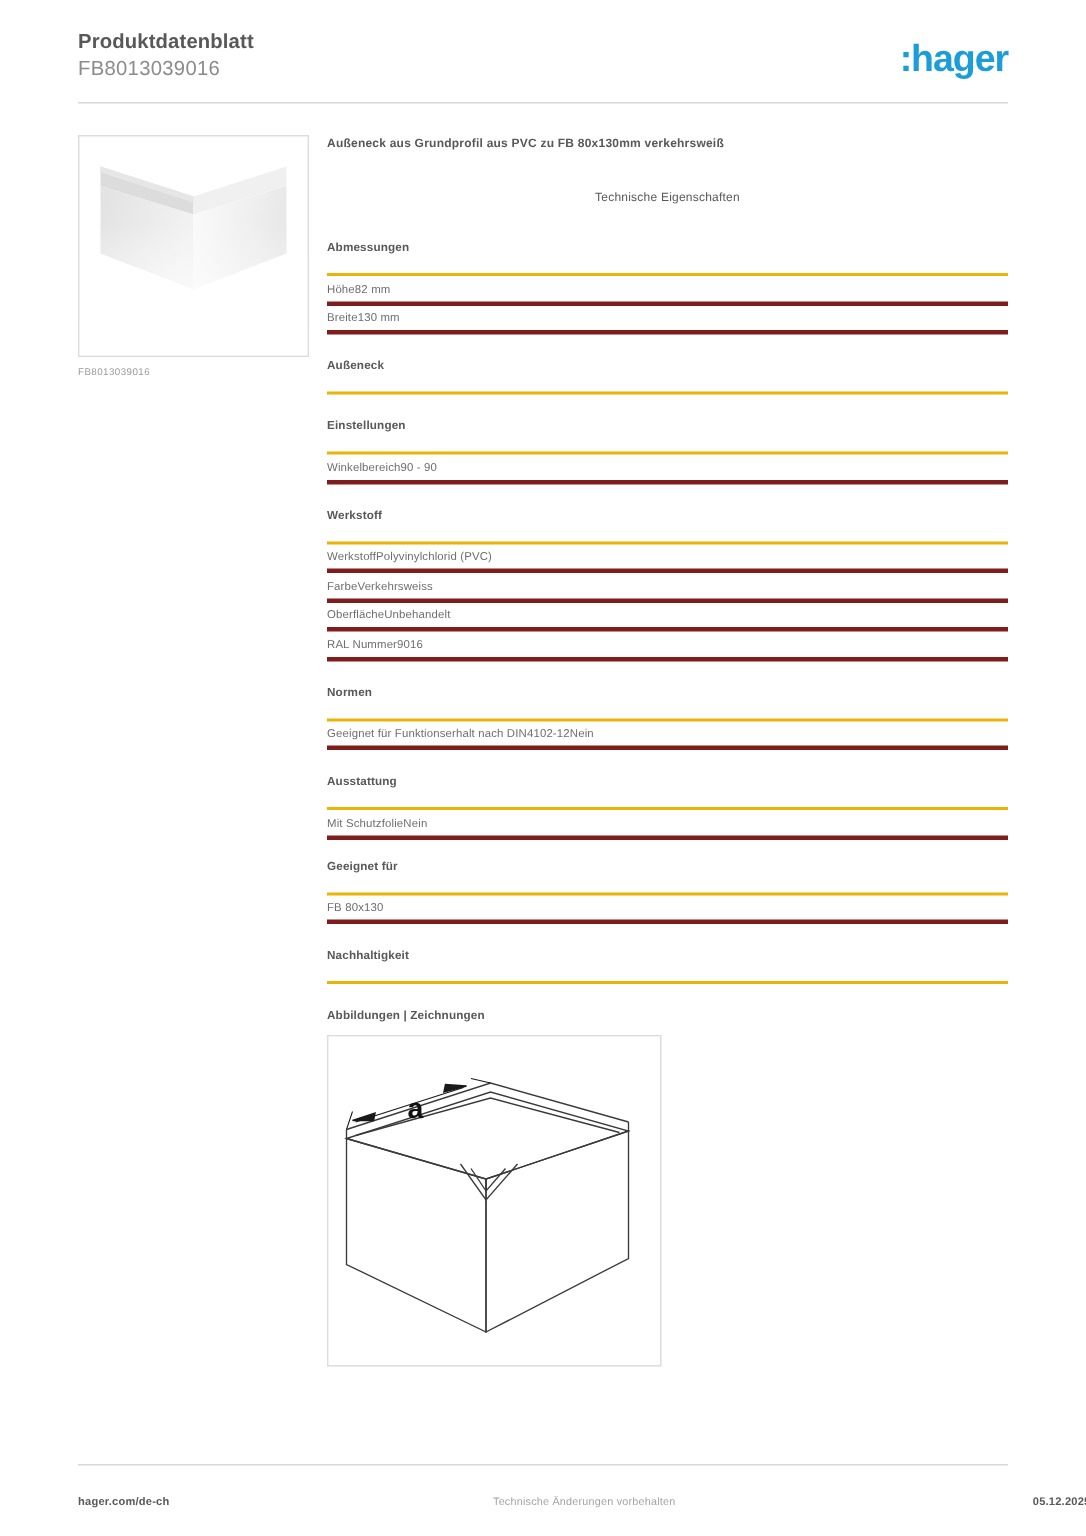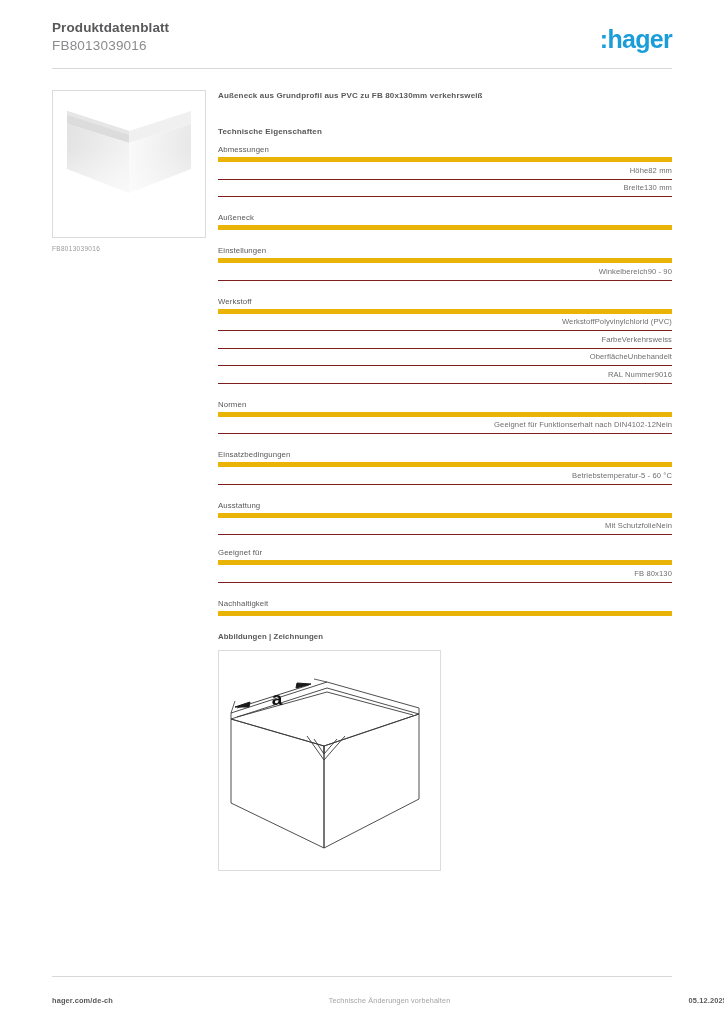--- a/index.html
+++ b/index.html
@@ -97,43 +97,44 @@
   .product-desc {
     font-size: 8px;
     font-weight: bold;
     color: #58585a;
     letter-spacing: 0.15px;
     line-height: 11px;
     margin-bottom: 26px;
   }
   .tech-heading {
     font-size: 8px;
-    font-weight: bold;
-    color: #58585a;
-    letter-spacing: 0.15px;
-    margin-bottom: 9px;
+    font-weight: normal;
+    color: #58585a;
+    letter-spacing: 0.15px;
+    margin-bottom: 24px;
+    text-align: center;
   }
 
   .section { margin-bottom: 16px; }
   .section.gap-lg { margin-bottom: 13px; }
 
   .section-title {
     font-size: 7.8px;
-    font-weight: normal;
-    color: #58585a;
-    letter-spacing: 0.1px;
-    padding-bottom: 3px;
-    border-bottom: 5px solid #eab308;
+    font-weight: bold;
+    color: #58585a;
+    letter-spacing: 0.1px;
+    padding-bottom: 13px;
+    border-bottom: 2px solid #eab308;
   }
 
   .row {
     display: flex;
-    justify-content: flex-end;
+    justify-content: flex-start;
     align-items: flex-start;
-    border-bottom: 1px solid #7f1d1d;
+    border-bottom: 3px solid #7f1d1d;
     padding: 3.5px 0 3px 0;
     min-height: 14px;
   }
   .row-label {
     font-size: 7.6px;
     color: #6e6e70;
     letter-spacing: 0.1px;
     line-height: 10px;
   }
   .row-value {
@@ -297,27 +298,20 @@
             <div class="row-value">9016</div>
           </div>
         </div>
         <div class="section">
           <div class="section-title">Normen</div>
           <div class="row">
             <div class="row-label">Geeignet für Funktionserhalt nach DIN4102-12</div>
             <div class="row-value">Nein</div>
           </div>
         </div>
-        <div class="section">
-          <div class="section-title">Einsatzbedingungen</div>
-          <div class="row">
-            <div class="row-label">Betriebstemperatur</div>
-            <div class="row-value">-5 - 60 °C</div>
-          </div>
-        </div>
         <div class="section gap-lg">
           <div class="section-title">Ausstattung</div>
           <div class="row">
             <div class="row-label">Mit Schutzfolie</div>
             <div class="row-value">Nein</div>
           </div>
         </div>
         <div class="section">
           <div class="section-title">Geeignet für</div>
           <div class="row">

